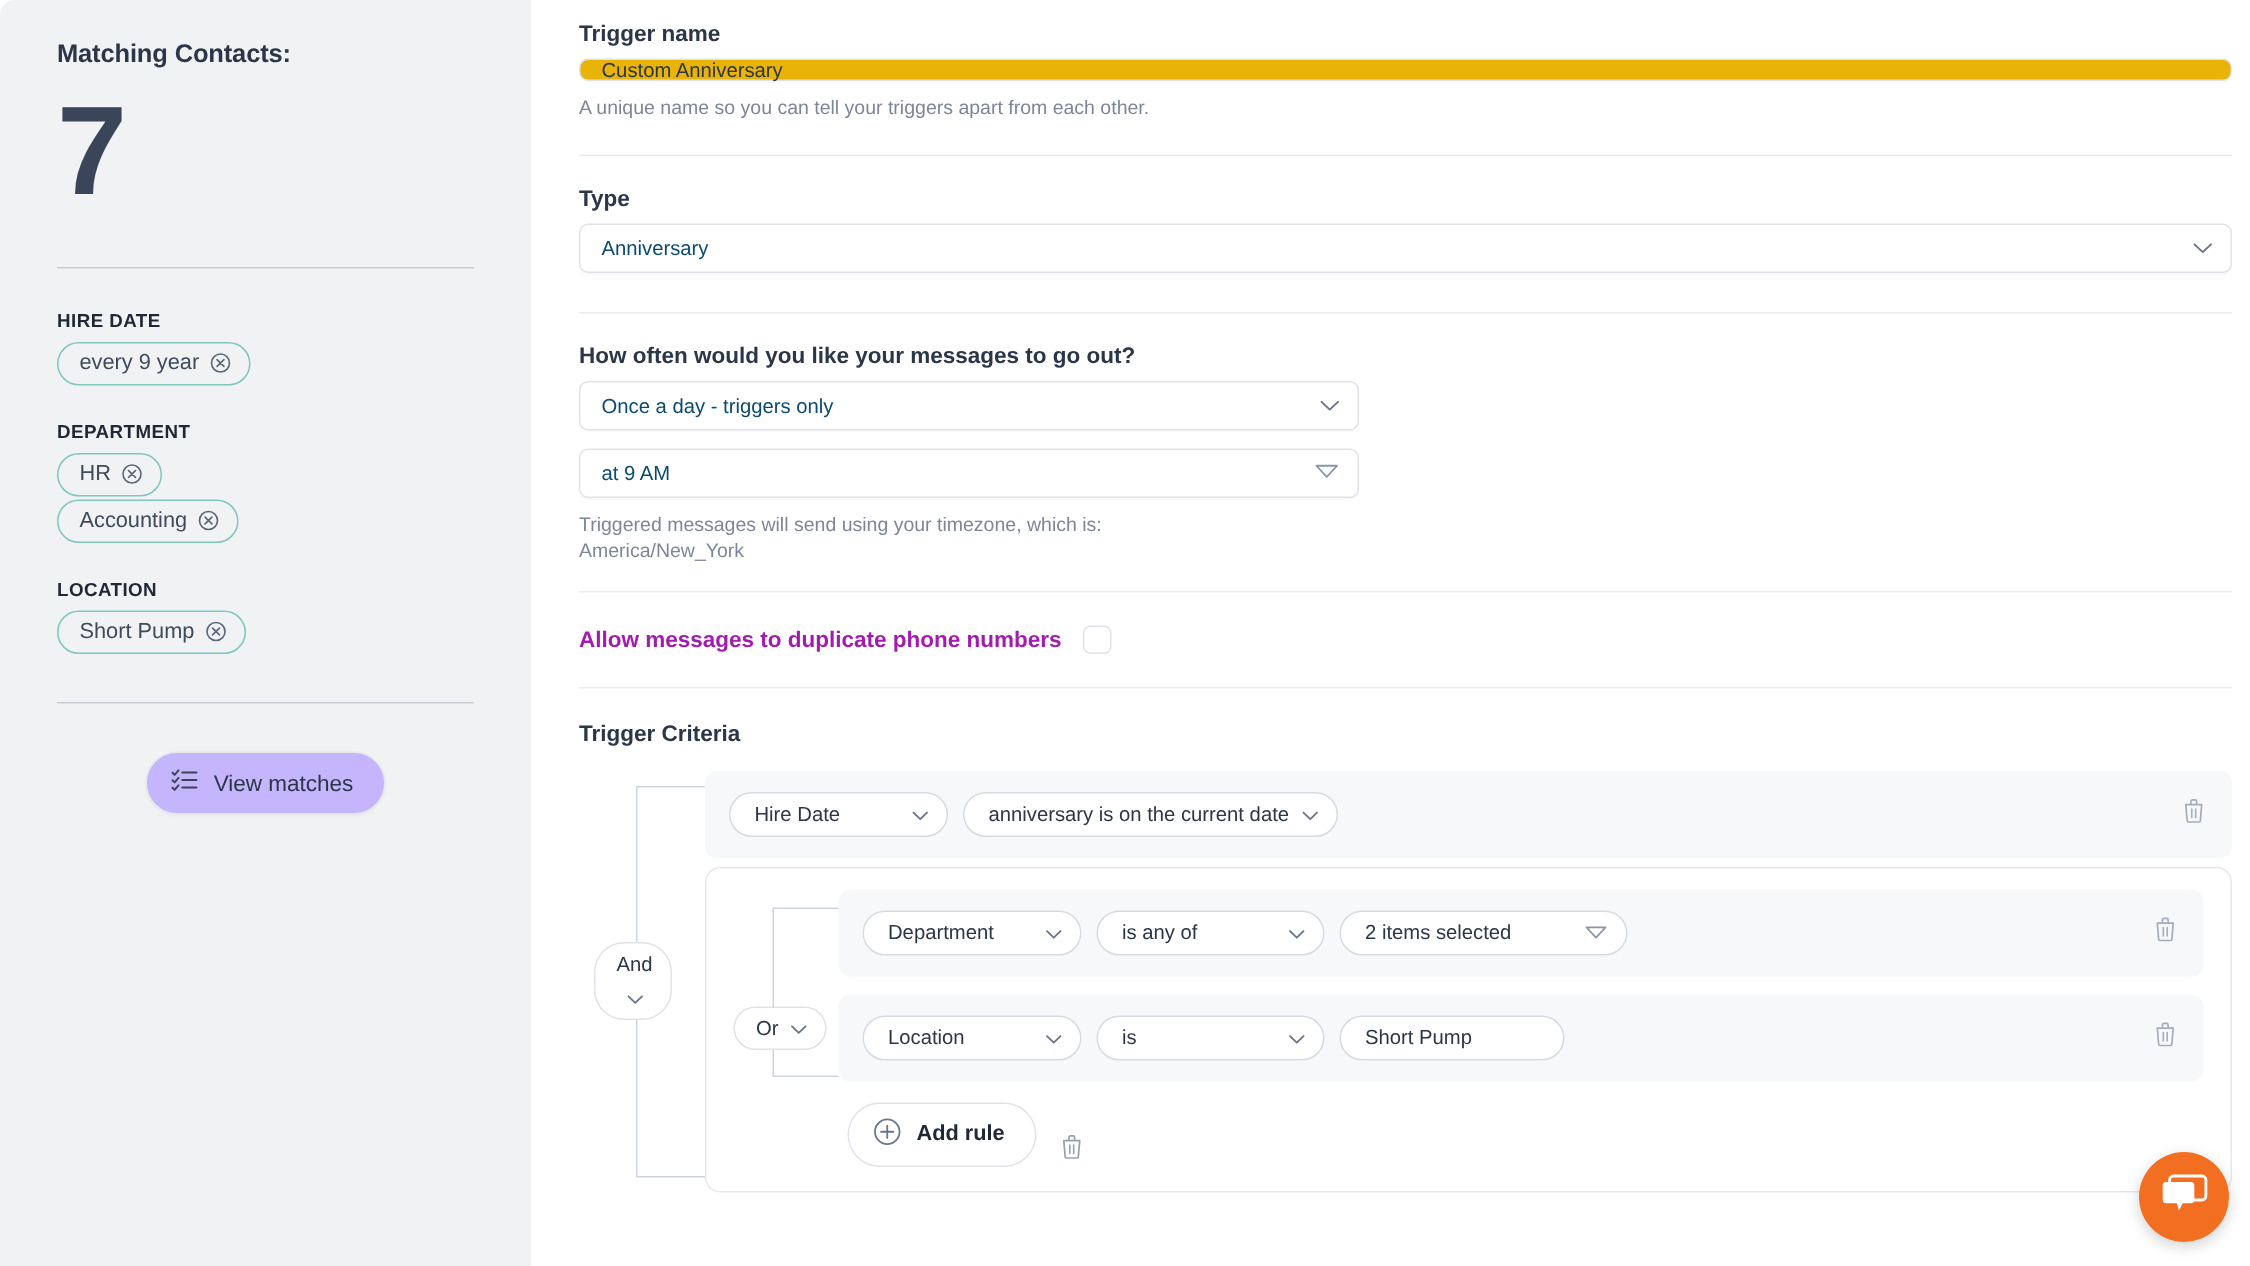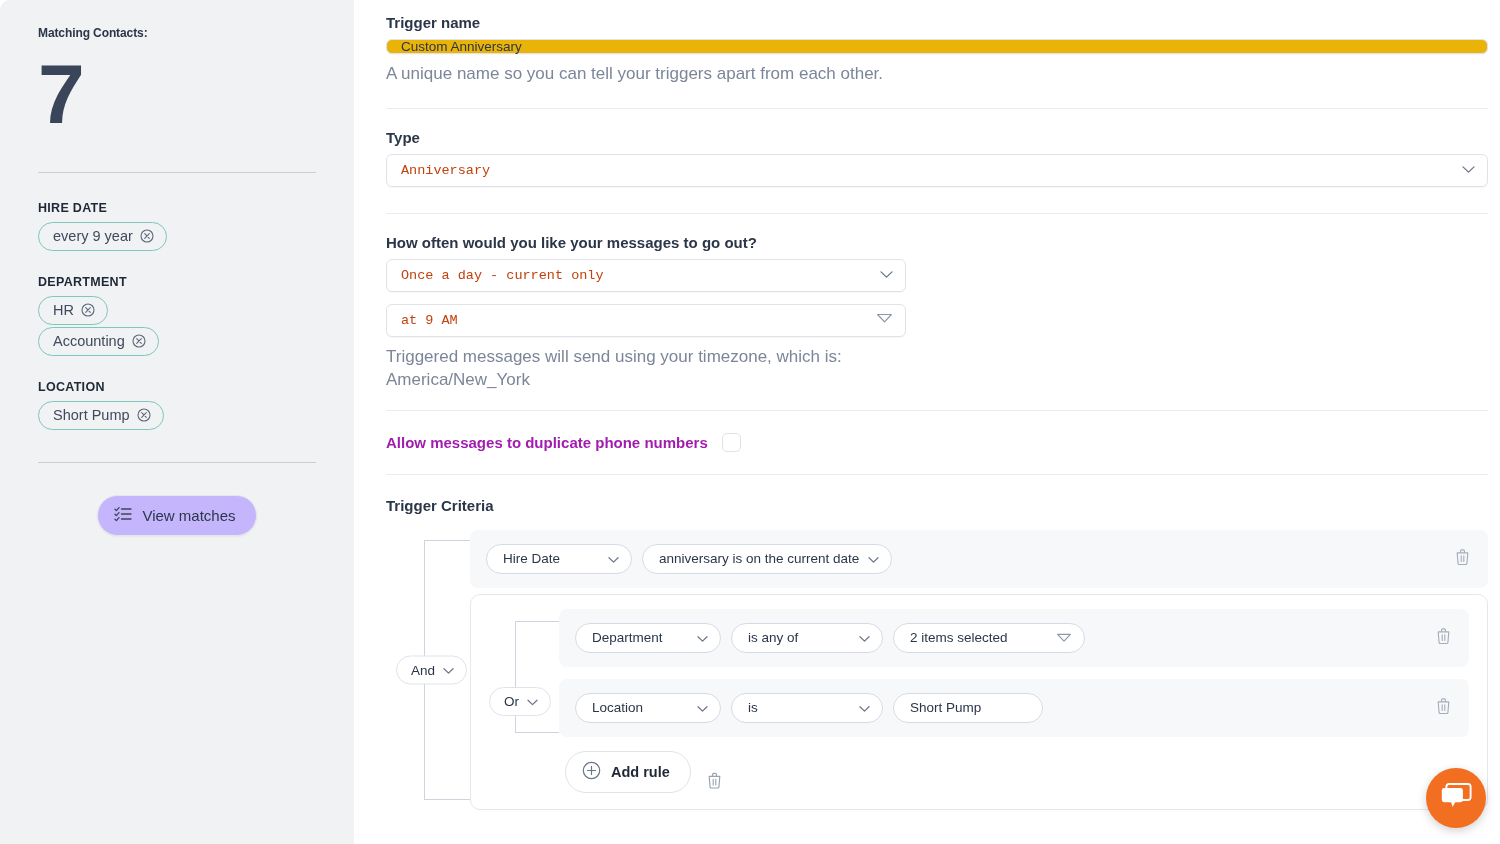--- a/index.html
+++ b/index.html
@@ -14,21 +14,21 @@
 
   
   .sidebar {
     width: 354px; height: 844px;
     background: #f1f2f4;
     border-radius: 10px 0 0 0;
     padding: 0 38px;
     flex: 0 0 354px;
   }
   .sidebar-title {
-    font-size: 12px; font-weight: bold; color: #2b3649;
+    font-size: 17px; font-weight: bold; color: #2b3649;
     padding-top: 26px; letter-spacing: -0.1px;
   }
   .big-count {
     font-size: 84px; font-weight: bold; color: #3b4559;
     line-height: 1.0; margin-top: 12px; letter-spacing: -3px;
   }
   .side-divider {
     height: 1px; background: #c9cdd4; margin-top: 36px;
   }
   .group-label {
@@ -64,37 +64,36 @@
   .main {
     flex: 1 1 auto; height: 844px;
     padding: 0 12px 0 32px;
     overflow: hidden;
   }
   .field-label {
     font-size: 15px; font-weight: bold; color: #2b3649;
     margin-bottom: 8px;
   }
   .field-help {
-    font-size: 17px; color: #7c8698; margin-top: 9px; line-height: 1.35;
+    font-size: 13px; color: #7c8698; margin-top: 9px; line-height: 1.35;
   }
   .text-input {
     width: 100%; height: 15px;
     border: 1px solid #dfe3e9; border-radius: 6px;
     background: #eab308; font-size: 13.5px; color: #2b3649;
     padding: 0 14px; display: flex; align-items: center;
     box-shadow: 0 1px 1px rgba(16,24,40,0.03);
   }
   .select-box {
     position: relative; height: 33px;
     border: 1px solid #dfe3e9; border-radius: 6px;
-    background: #fff; font-size: 13.5px; color: #c2410c;
+    background: #fff; font-size: 13.5px; color: #0c4a6e;
     padding: 0 34px 0 14px; display: flex; align-items: center;
     box-shadow: 0 1px 1px rgba(16,24,40,0.03);
     cursor: pointer;
-    font-family: Liberation Mono, monospace;
   }
   .select-box .arrow { position: absolute; right: 12px; top: 50%; transform: translateY(-50%); }
   .sect { padding-top: 14px; }
   .hr { height: 1px; background: #e8ebf0; margin: 22px 0 0 0; }
 
   .schedule-group { width: 520px; }
   .schedule-group .select-box + .select-box { margin-top: 12px; }
 
   .checkbox-row { display: flex; align-items: center; gap: 14px; }
   .checkbox-label { font-size: 15px; font-weight: bold; color: #a21caf; }
@@ -116,21 +115,21 @@
     border-radius: 0;
     pointer-events: none;
   }
   .conn-pill {
     position: absolute; z-index: 3;
     display: inline-flex; align-items: center; gap: 8px;
     background: #fff; border: 1px solid #dfe3e9;
     border-radius: 20px; padding: 6px 12px 6px 14px;
     font-size: 13.5px; color: #2b3649; cursor: pointer;
   }
-  .and-pill { left: 10px; top: 50%; transform: translateY(-50%); }
+  .and-pill { left: 10px; top: 50%; transform: translateY(-50%); flex-direction: column; }
 
   .rows { margin-left: 46px; }
 
   .rule-row {
     background: #f7f8fa; border-radius: 8px;
     display: flex; align-items: center; gap: 10px;
     padding: 14px 16px; position: relative;
     min-height: 58px;
   }
   .rule-row + .rule-row { margin-top: 4px; }
@@ -292,21 +291,21 @@
         </span>
       </div>
     </section>
 
     <div class="hr" style="margin-top:26px;"></div>
 
     <section class="sect" style="padding-top:20px;">
       <div class="field-label">How often would you like your messages to go out?</div>
       <div class="schedule-group">
         <div class="select-box">
-          <span>Once a day - current only</span>
+          <span>Once a day - triggers only</span>
           <span class="arrow">
             <svg width="13" height="8" viewBox="0 0 13 8">
                 <path d="M1 1.4 L6.5 6.6 L12 1.4" fill="none" stroke="#6b7687" stroke-width="1.3" stroke-linecap="round" stroke-linejoin="round"></path>
               </svg>
           </span>
         </div>
         <div class="select-box">
           <span>at 9 AM</span>
           <span class="arrow">
             <svg width="17" height="11" viewBox="0 0 17 11">

